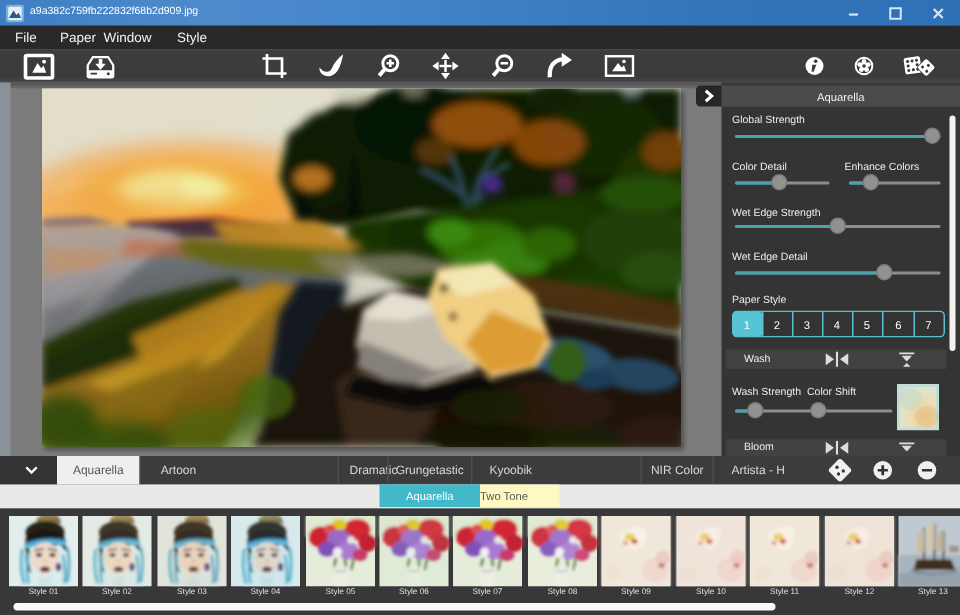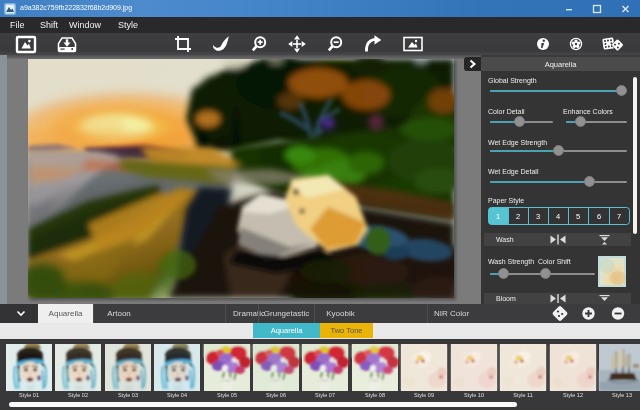--- a/index.html
+++ b/index.html
@@ -48,21 +48,21 @@
   </svg>
   <div class="abs" id="titletext">a9a382c759fb222832f68b2d909.jpg</div>
   <svg class="abs" style="left:560px;top:0" width="80" height="17">
     <rect x="6" y="9" width="6" height="1.4" fill="#dce8f4"></rect>
     <rect x="33.5" y="5.5" width="7" height="7" fill="none" stroke="#dce8f4" stroke-width="1.3"></rect>
     <path d="M62.5 6 L68.5 12 M68.5 6 L62.5 12" stroke="#dce8f4" stroke-width="1.4"></path>
   </svg>
 
   <div class="abs" id="menubar">
     <span style="left:10px">File</span>
-      <span style="left:40px">Shift</span>
+      <span style="left:40px">Paper</span>
     <span style="left:69px">Window</span>
       <span style="left:118px">Style</span>
   </div>
 
   <div class="abs" id="toolbar"></div>
   <svg class="abs" style="left:0;top:33px" width="640" height="22" id="toolicons">
 
     <g transform="translate(26,11.5)" fill="none" stroke="#fff">
       <rect x="-9" y="-7.5" width="18" height="15" rx="1" stroke-width="2.4"></rect>
       <path d="M-4.5 4 L-1 -2.5 L1.5 1 L3 -0.8 L4.8 4 Z" fill="#fff" stroke="none"></path>
@@ -435,41 +435,42 @@
   <svg class="abs" style="left:0;top:304px" width="40" height="19">
     <rect x="0" y="0" width="38" height="19" fill="#333335"></rect>
     <path d="M17.5 7.5 L21 11 L24.5 7.5" stroke="#fff" stroke-width="1.6" fill="none"></path>
   </svg>
   <div class="tab" style="left:38px;width:55px;background:#efefef;color:#555;border-left:none">Aquarella</div>
   <div class="tab" style="left:93px;width:51px">Artoon</div>
   <div class="tab" style="left:225px;width:47px">Dramatic</div>
   <div class="tab" style="left:258px;width:56px">Grungetastic</div>
   <div class="tab" style="left:314px;width:52px">Kyoobik</div>
   <div class="tab" style="left:427px;width:48px">NIR Color</div>
+  <div class="tab" style="left:475px;width:60px">Artista - H</div>
 
   <svg class="abs" style="left:548px;top:304px" width="92" height="19">
     <g transform="translate(12,9.5)">
       <rect x="-5.8" y="-5.8" width="11.6" height="11.6" rx="2" fill="#f0f0f0" transform="rotate(45)"></rect>
       <circle cx="-2" cy="-2" r="1.1" fill="#333"></circle>
         <circle cx="2.2" cy="0.5" r="1.1" fill="#333"></circle>
         <circle cx="-1" cy="2.5" r="1.1" fill="#333"></circle>
     </g>
     <g transform="translate(40.5,9.5)">
       <circle r="6.2" fill="#f0f0f0"></circle>
       <path d="M-3.4 0 L3.4 0 M0 -3.4 L0 3.4" stroke="#333" stroke-width="1.8"></path>
     </g>
     <g transform="translate(70,9.5)">
       <circle r="6.2" fill="#f0f0f0"></circle>
       <path d="M-3.4 0 L3.4 0" stroke="#333" stroke-width="1.8"></path>
     </g>
   </svg>
 
   <div class="abs" id="subband"></div>
   <div class="abs" style="left:253px;top:323px;width:67px;height:15px;background:#42b9c9;color:#fff;font-size:7.5px;text-align:center;line-height:15px">Aquarella</div>
-  <div class="abs" style="left:320px;top:323px;width:53px;height:15px;background:#eab308;color:#555;font-size:7.5px;text-align:center;line-height:15px">Two Tone</div>
+  <div class="abs" style="left:320px;top:323px;width:53px;height:15px;background:#fef9c3;color:#555;font-size:7.5px;text-align:left;line-height:15px">Two Tone</div>
 
   <div class="abs" id="thumbstrip"></div>
   <svg class="abs" style="left:0;top:344px" width="640" height="47">
     <defs>
       <filter id="tb" x="-15%" y="-15%" width="130%" height="130%">
           <feGaussianBlur stdDeviation="1.1"></feGaussianBlur>
         </filter>
       <g id="woman">
         <rect width="46" height="47" fill="#e3eeec"></rect>
         <g filter="url(#tb)">

